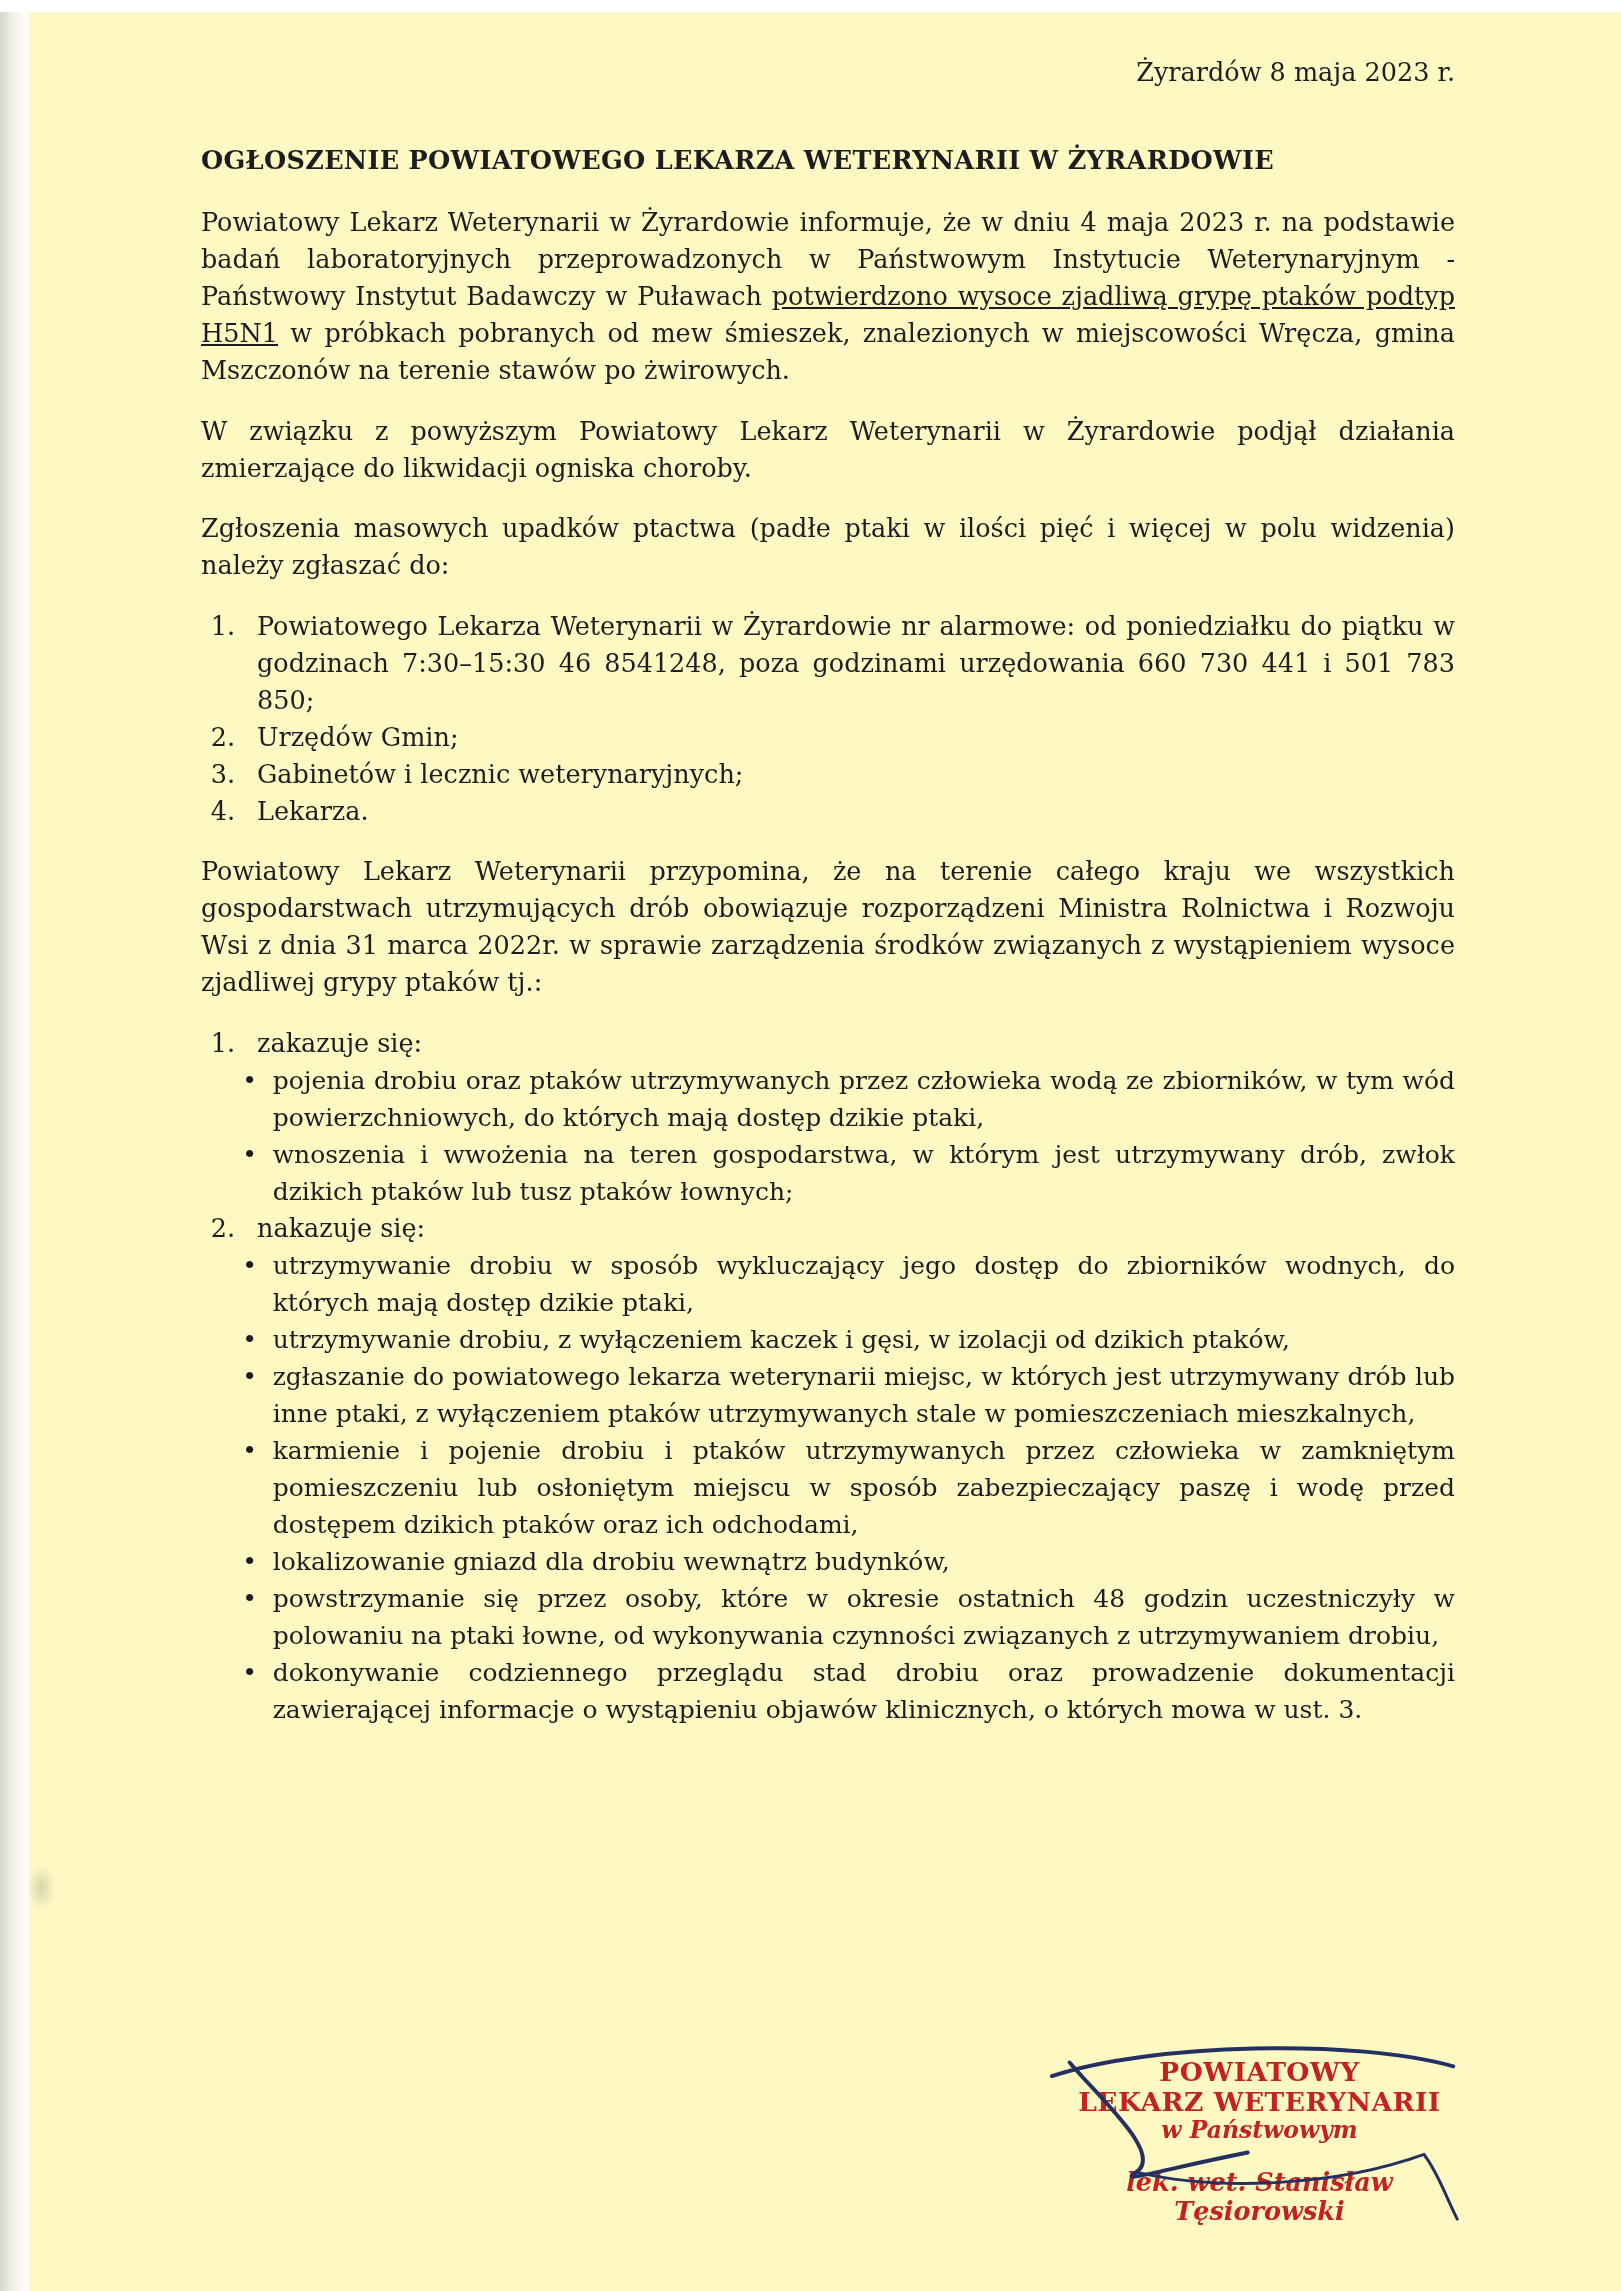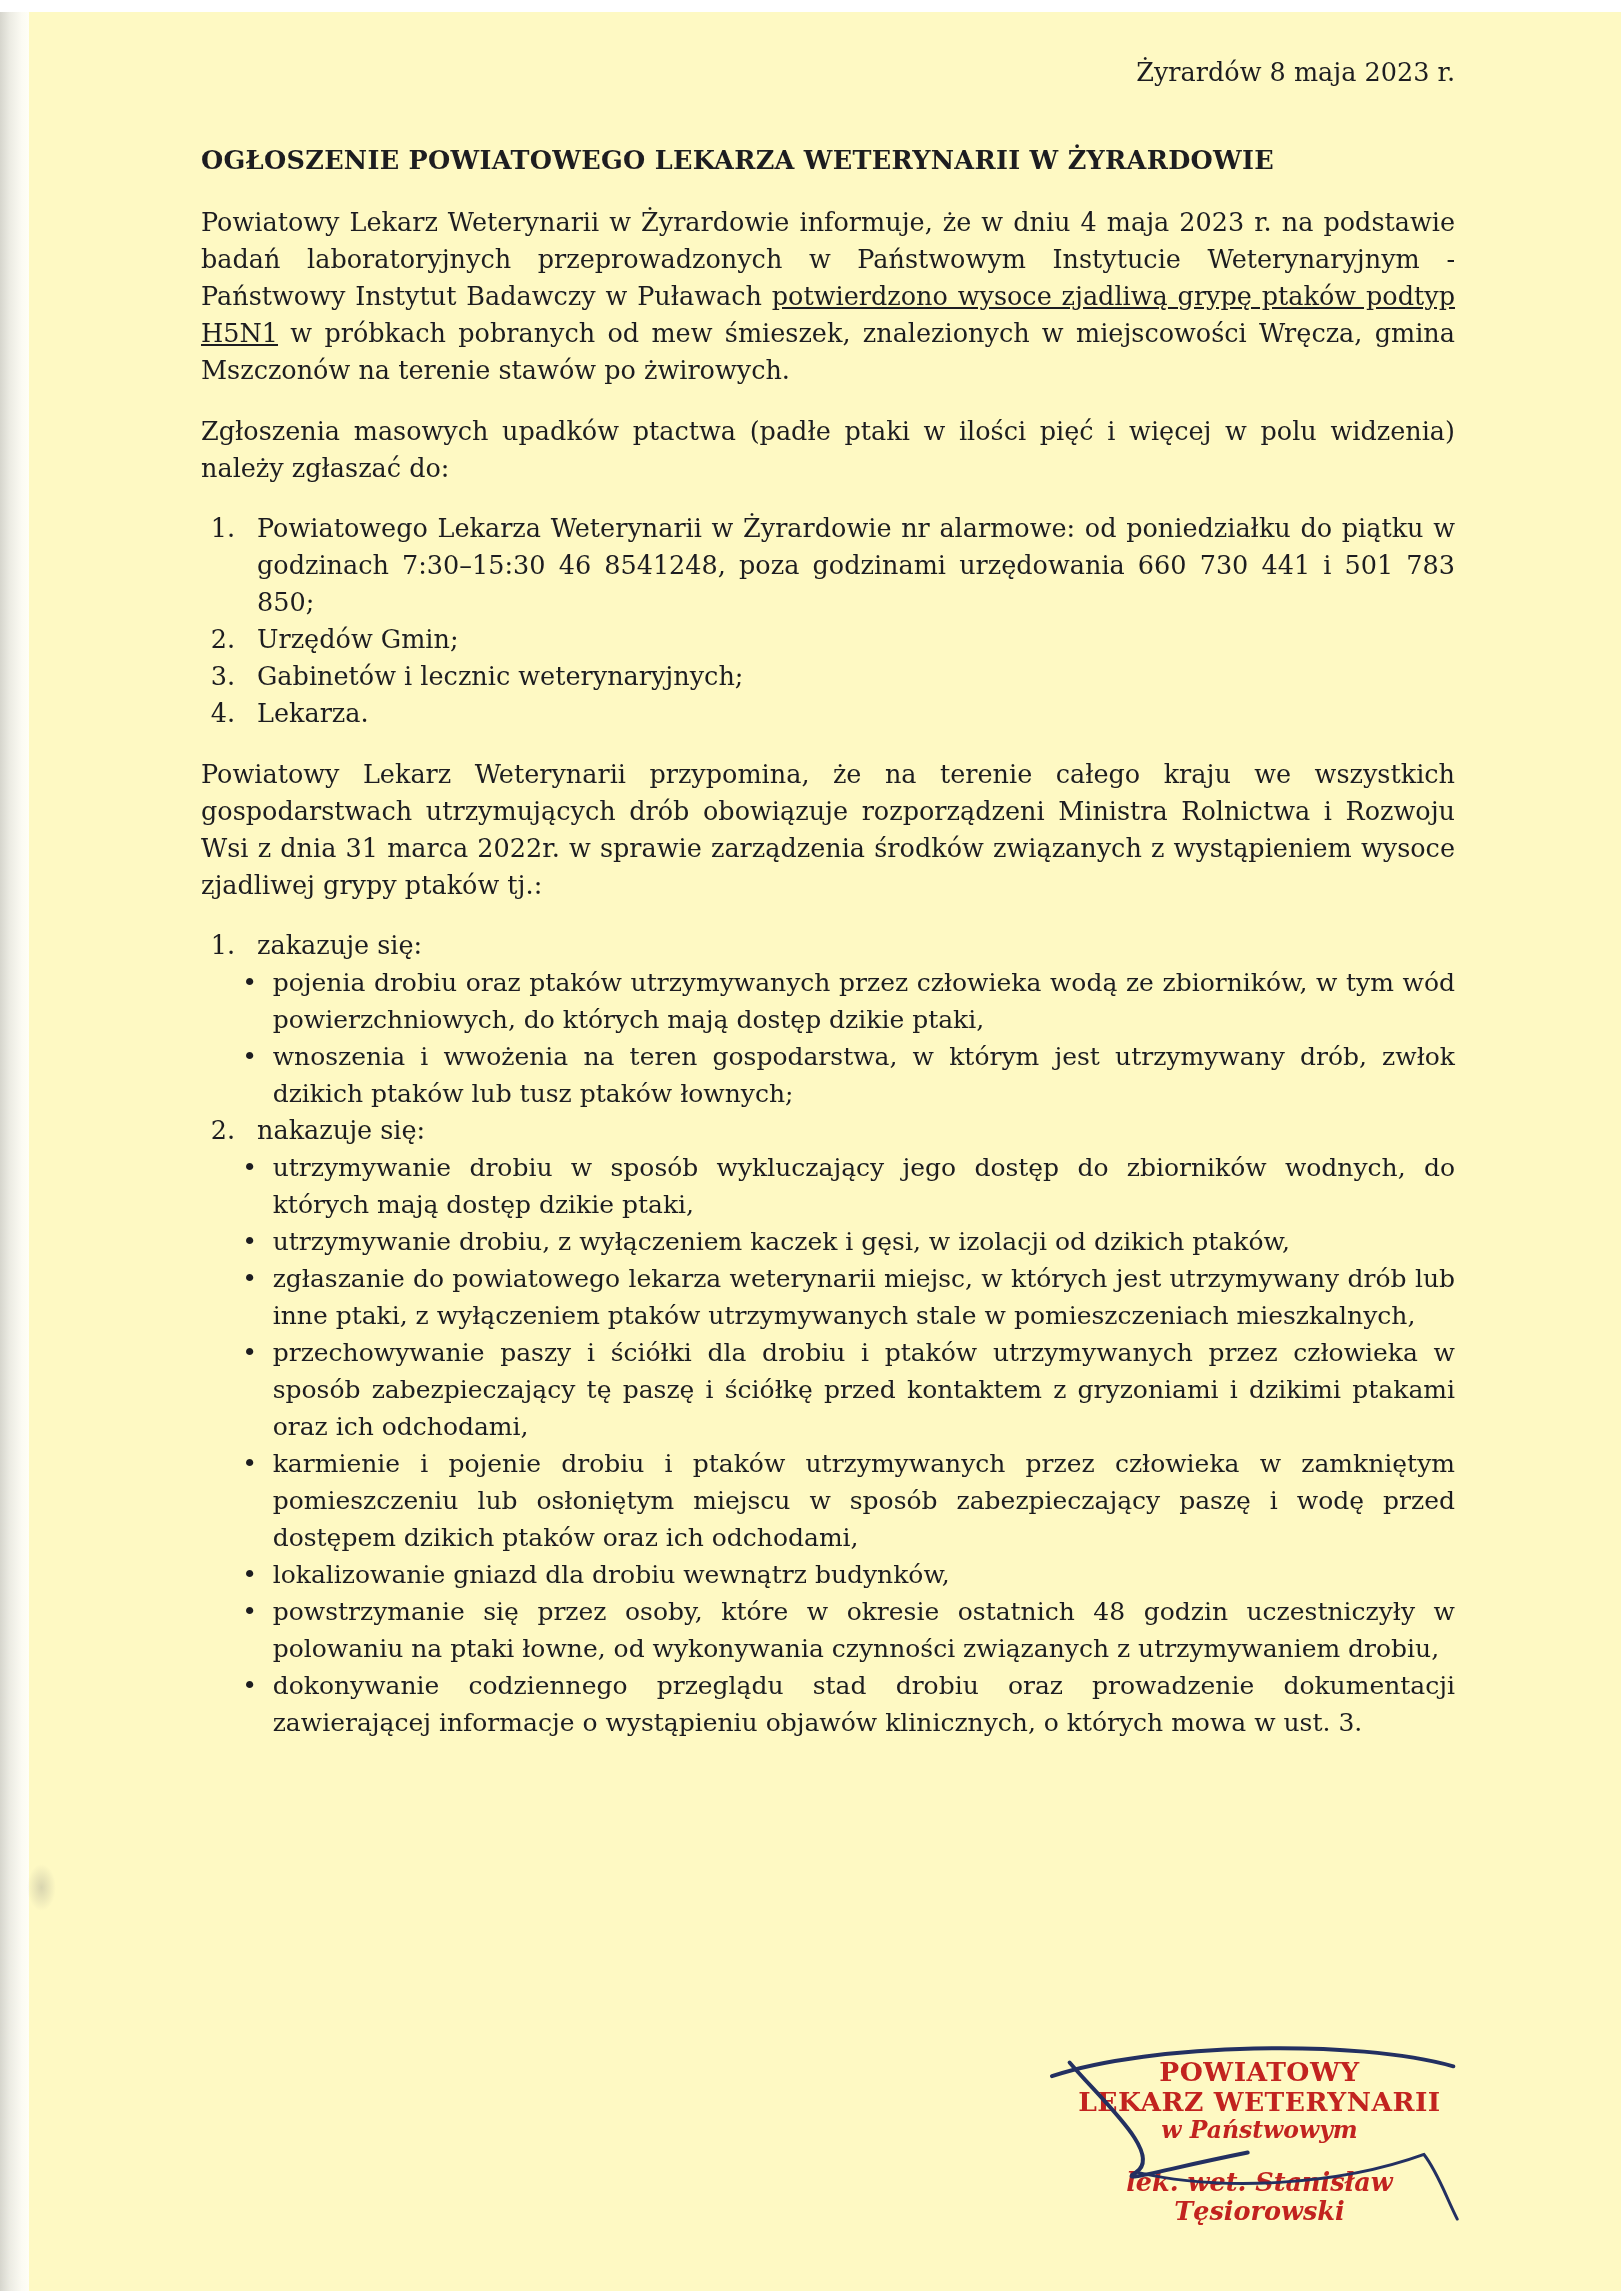--- a/index.html
+++ b/index.html
@@ -140,20 +140,21 @@
   <div class="scan-smudge"></div>
 
   <div class="content">
 
     <div class="date-line">Żyrardów 8 maja 2023 r.</div>
 
     <h1 class="doc-title">OGŁOSZENIE POWIATOWEGO LEKARZA WETERYNARII W ŻYRARDOWIE</h1>
 
     <p class="para"><span>Powiatowy Lekarz Weterynarii w Żyrardowie informuje, że w dniu 4 maja 2023 r. na podstawie badań laboratoryjnych przeprowadzonych w Państwowym Instytucie Weterynaryjnym - Państwowy Instytut Badawczy w Puławach </span><span class="underline">potwierdzono wysoce zjadliwą grypę ptaków podtyp H5N1</span><span> w próbkach pobranych od mew śmieszek, znalezionych w miejscowości Wręcza, gmina Mszczonów na terenie stawów po żwirowych.</span></p>
 
+    <p class="para">W związku z powyższym Powiatowy Lekarz Weterynarii w Żyrardowie podjął działania zmierzające do likwidacji ogniska choroby.</p>
 
 
     <p class="para">Zgłoszenia masowych upadków ptactwa (padłe ptaki w ilości pięć i więcej w polu widzenia) należy zgłaszać do:</p>
 
     <ol class="num-list">
       <li>Powiatowego Lekarza Weterynarii w Żyrardowie nr alarmowe: od poniedziałku do piątku w godzinach 7:30–15:30 46 8541248, poza godzinami urzędowania 660 730 441 i 501 783 850;</li>
       <li>Urzędów Gmin;</li>
       <li>Gabinetów i lecznic weterynaryjnych;</li>
       <li>Lekarza.</li>
     </ol>
@@ -167,21 +168,20 @@
           <li>pojenia drobiu oraz ptaków utrzymywanych przez człowieka wodą ze zbiorników, w tym wód powierzchniowych, do których mają dostęp dzikie ptaki,</li>
           <li>wnoszenia i wwożenia na teren gospodarstwa, w którym jest utrzymywany drób, zwłok dzikich ptaków lub tusz ptaków łownych;</li>
         </ul>
       </li>
       <li>
         <span>nakazuje się:</span>
         <ul class="bullet-list">
           <li>utrzymywanie drobiu w sposób wykluczający jego dostęp do zbiorników wodnych, do których mają dostęp dzikie ptaki,</li>
           <li>utrzymywanie drobiu, z wyłączeniem kaczek i gęsi, w izolacji od dzikich ptaków,</li>
           <li>zgłaszanie do powiatowego lekarza weterynarii miejsc, w których jest utrzymywany drób lub inne ptaki, z wyłączeniem ptaków utrzymywanych stale w pomieszczeniach mieszkalnych,</li>
-          <li>przechowywanie paszy i ściółki dla drobiu i ptaków utrzymywanych przez człowieka w sposób zabezpieczający tę paszę i ściółkę przed kontaktem z gryzoniami i dzikimi ptakami oraz ich odchodami,</li>
           <li>karmienie i pojenie drobiu i ptaków utrzymywanych przez człowieka w zamkniętym pomieszczeniu lub osłoniętym miejscu w sposób zabezpieczający paszę i wodę przed dostępem dzikich ptaków oraz ich odchodami,</li>
           <li>lokalizowanie gniazd dla drobiu wewnątrz budynków,</li>
           <li>powstrzymanie się przez osoby, które w okresie ostatnich 48 godzin uczestniczyły w polowaniu na ptaki łowne, od wykonywania czynności związanych z utrzymywaniem drobiu,</li>
           <li>dokonywanie codziennego przeglądu stad drobiu oraz prowadzenie dokumentacji zawierającej informacje o wystąpieniu objawów klinicznych, o których mowa w ust. 3.</li>
         </ul>
       </li>
     </ol>
 
   </div>
 

